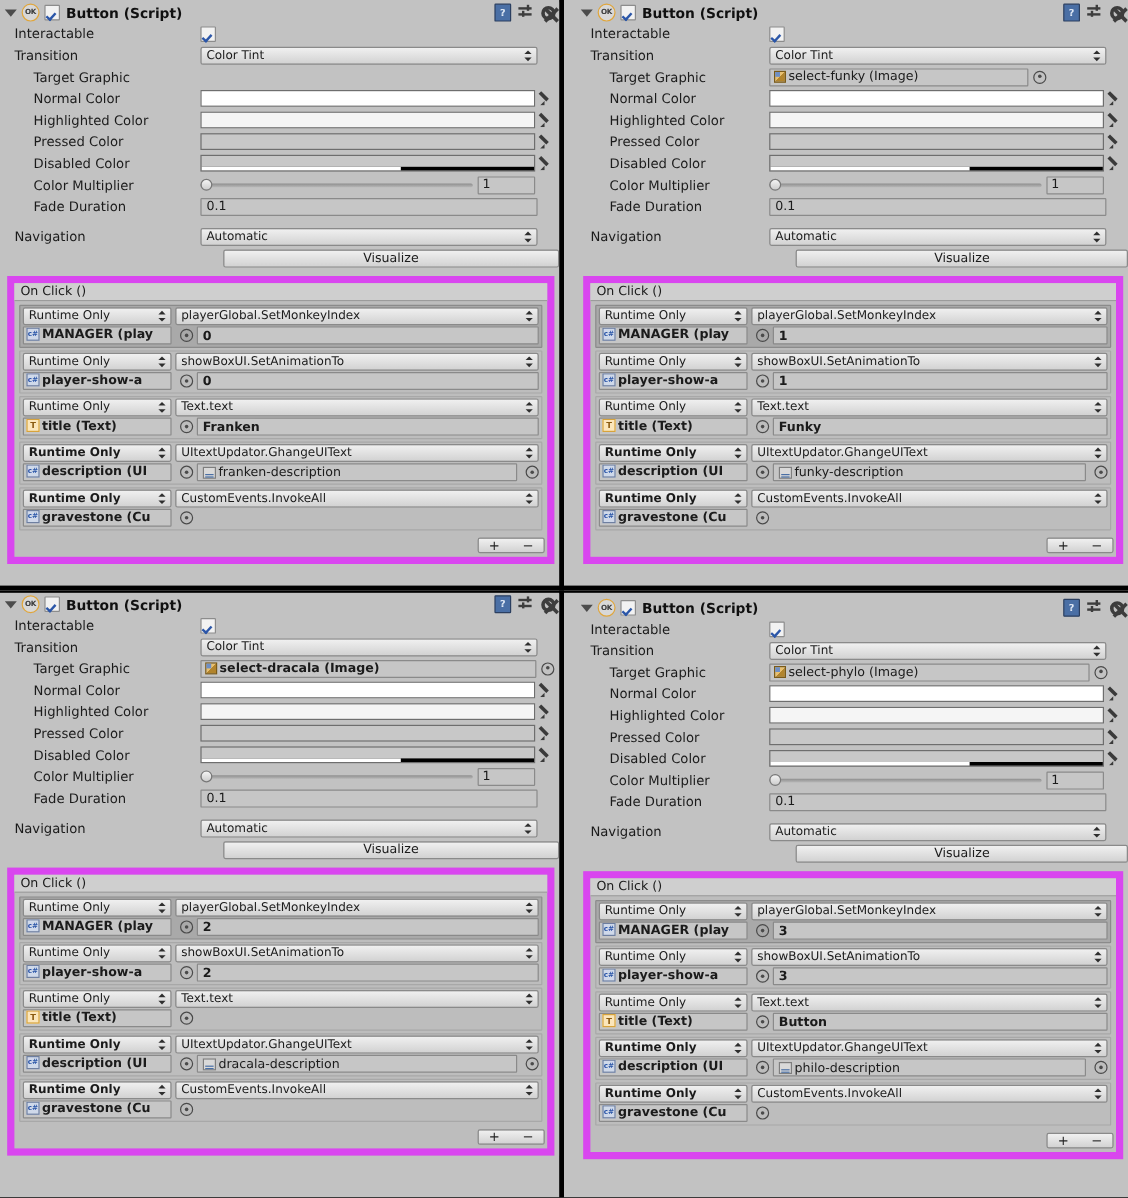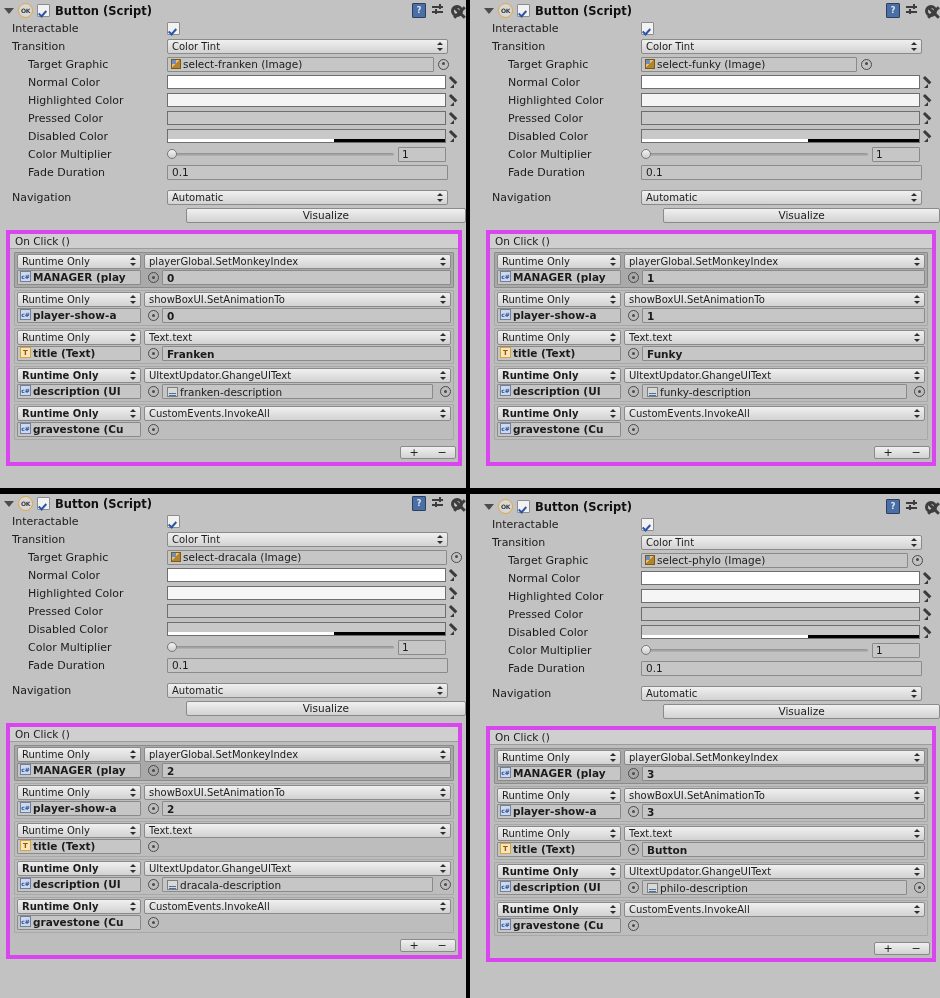--- a/index.html
+++ b/index.html
@@ -171,21 +171,21 @@
   .btn-wide{
     height:15px;background:linear-gradient(#f0f0f0,#d2d2d2);
     border:1px solid #8a8a8a;border-radius:2px;
     display:flex;align-items:center;justify-content:center;
     font-size:10.5px;color:#1b1b1b;box-sizing:border-box;
   }
 
   
   .onclick{
     margin:6px 4px 0 6px;
-    border:4px solid #d946ef;background:#bdbdbd;
+    border:6px solid #d946ef;background:#bdbdbd;
     padding:0;
   }
   .onclick-title{
     height:14px;display:flex;align-items:center;padding-left:5px;
     background:#cfcfcf;border-bottom:1px solid #9b9b9b;font-size:10.5px;
   }
   .ev-list{padding:3px 4px 2px 4px;}
   .ev{
     background:#bdbdbd;border:1px solid #a8a8a8;border-radius:1px;
     margin-bottom:2px;padding:1px 2px 2px 2px;
@@ -276,27 +276,20 @@
           <div class="lbl">Transition</div>
           <div class="fld" style="width: 295px; margin-right: 4px;">
             <div class="popup" style="width: 281px;">
               <span>Color Tint</span>
               <div class="arrows"></div>
             </div>
           </div>
         </div>
         <div class="row">
           <div class="lbl indent">Target Graphic</div>
-          <div class="fld" style="width: 295px; margin-right: 4px;">
-            <div class="objfield" style="width: 267px;">
-              <div class="mini-img"></div>
-              <span>select-franken (Image)</span>
-            </div>
-            <div class="dot-select"></div>
-          </div>
         </div>
         <div class="row">
           <div class="lbl indent">Normal Color</div>
           <div class="fld" style="width: 295px; margin-right: 4px;">
             <div class="swatch" style="width: 279px; background: rgb(255, 255, 255);"></div>
             <div class="eyedrop"></div>
           </div>
         </div>
         <div class="row">
           <div class="lbl indent">Highlighted Color</div>
@@ -793,21 +786,21 @@
           <div class="fld" style="width: 295px; margin-right: 4px;">
             <div class="popup" style="width: 281px;">
               <span>Color Tint</span>
               <div class="arrows"></div>
             </div>
           </div>
         </div>
         <div class="row">
           <div class="lbl indent">Target Graphic</div>
           <div class="fld" style="width: 295px; margin-right: 4px;">
-            <div class="objfield" style="width: 317px;">
+            <div class="objfield" style="width: 317px; font-weight: bold;">
               <div class="mini-img"></div>
               <span>select-dracala (Image)</span>
             </div>
             <div class="dot-select"></div>
           </div>
         </div>
         <div class="row">
           <div class="lbl indent">Normal Color</div>
           <div class="fld" style="width: 295px; margin-right: 4px;">
             <div class="swatch" style="width: 279px; background: rgb(255, 255, 255);"></div>

